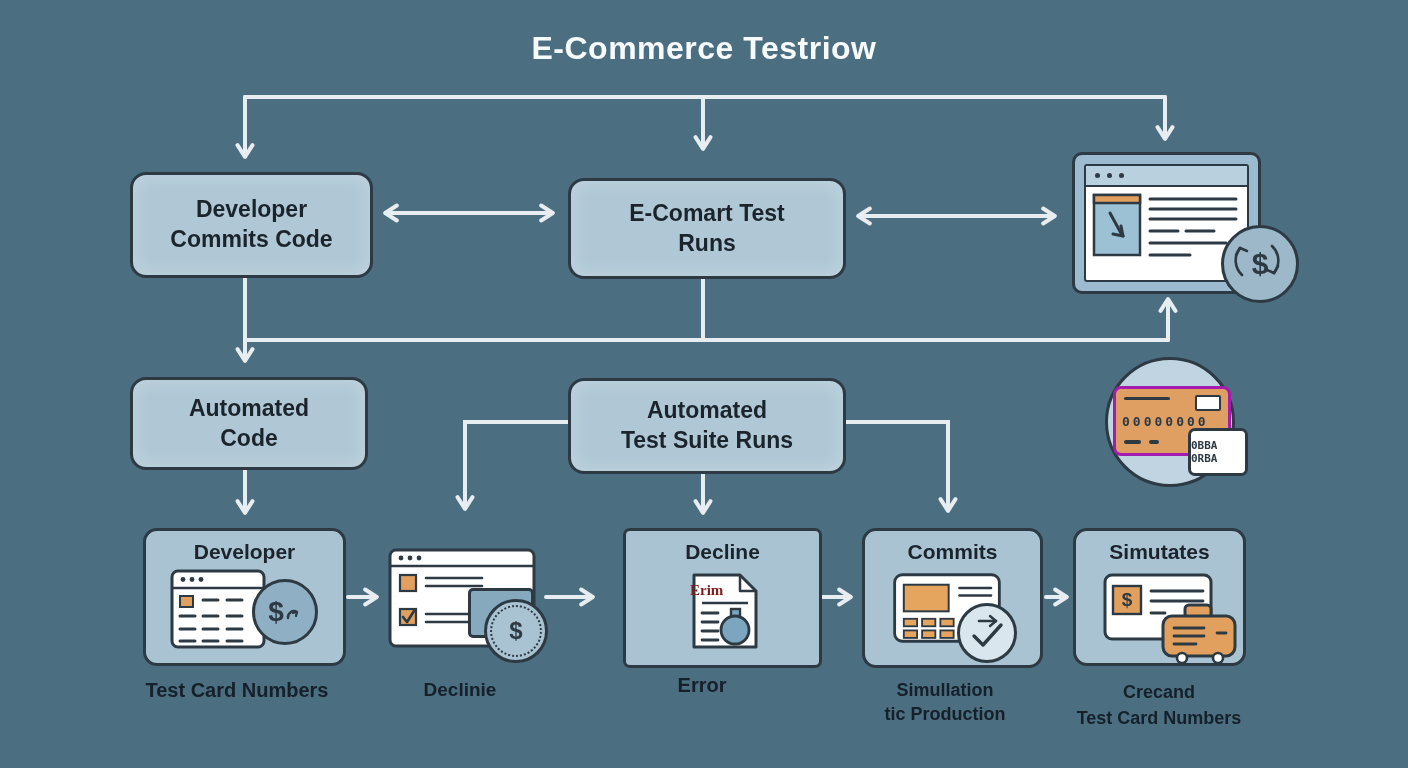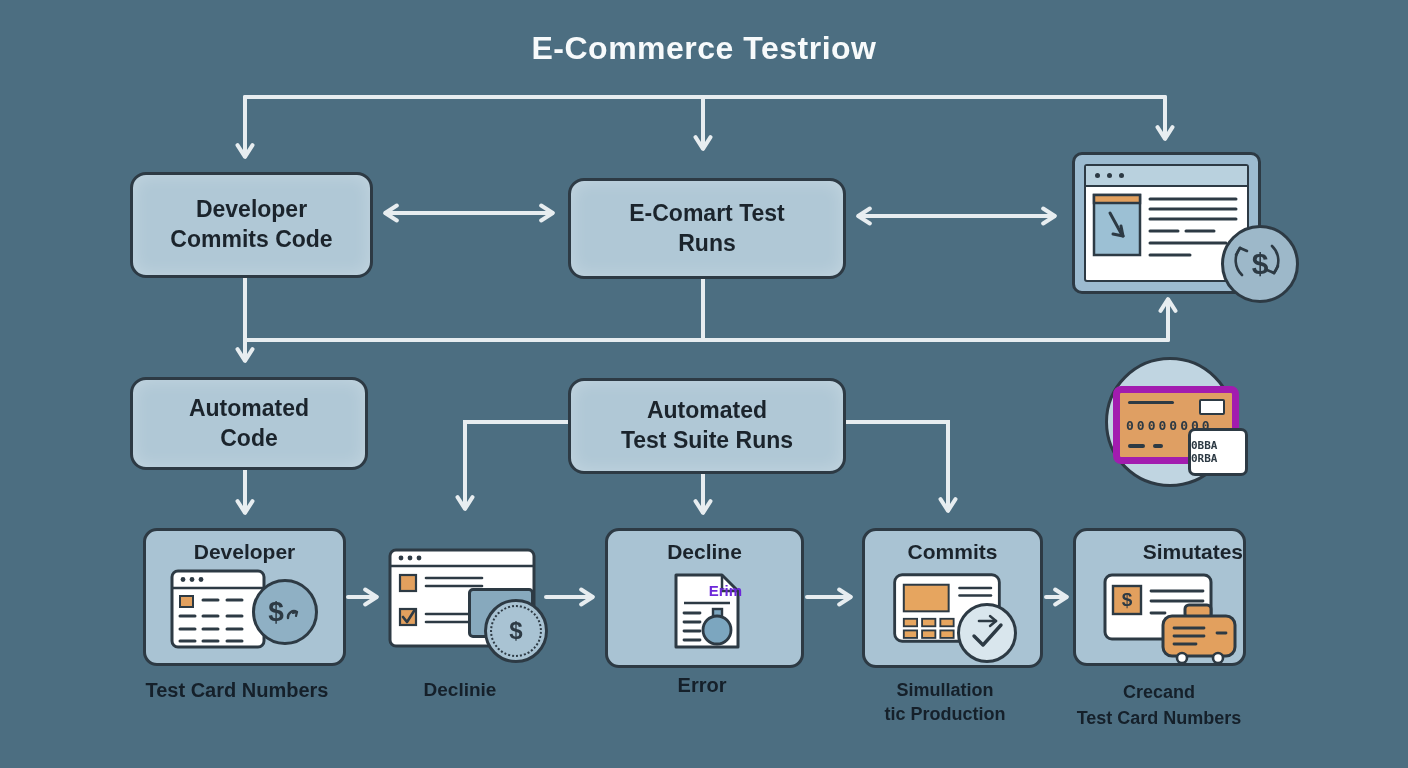--- a/index.html
+++ b/index.html
@@ -25,23 +25,23 @@
   .b2{left:568px;top:178px;width:272px;height:95px;}
   .b3{left:130px;top:377px;width:232px;height:87px;}
   .b4{left:568px;top:378px;width:272px;height:90px;}
 
   
   .node{
     position:absolute;z-index:2;background:#a9c3d3;border:3px solid #2d3a44;border-radius:14px;
     color:#1b242c;text-align:center;
   }
   .nA{left:143px;top:528px;width:197px;height:132px;}
-  .nC{left:605px;top:528px;width:193px;height:134px;}
+  .nC{left:623px;top:528px;width:193px;height:134px;border-radius:7px;}
   .nD{left:862px;top:528px;width:175px;height:134px;}
-  .nE{left:1073px;top:528px;width:167px;height:132px;text-align:right;}
+  .nE{left:1073px;top:528px;width:167px;height:132px;}
   .node-title{margin-top:9px;font-size:21px;font-weight:700;}
 
   
   .cap{
     position:absolute;z-index:2;color:#15202a;font-weight:700;text-align:center;font-size:20px;
   }
   .capA{left:126px;top:679px;width:222px;}
   .capB{left:385px;top:679px;width:150px;font-size:19px;}
   .capC{left:617px;top:674px;width:170px;}
   .capD{left:840px;top:679px;width:210px;font-size:18px;line-height:23.5px;}
@@ -65,21 +65,21 @@
   .sync-badge .dollar{
     position:absolute;left:0;top:0;width:72px;height:72px;display:flex;align-items:center;justify-content:center;
     color:#2d3a44;font-size:30px;font-weight:700;
   }
 
   
   .card-circle{
     position:absolute;z-index:2;left:1105px;top:357px;width:124px;height:124px;border-radius:50%;
     background:#c0d5e1;border:3px solid #2d3a44;
   }
-  .cc-card{position:absolute;left:5px;top:26px;width:112px;height:64px;background:#df9f63;border:7px solid #a21caf;border-radius:8px;}
+  .cc-card{position:absolute;left:5px;top:26px;width:112px;height:64px;background:#df9f63;border:3px solid #a21caf;border-radius:8px;}
   .cc-line{position:absolute;left:8px;top:8px;width:46px;height:3px;background:#2d3a44;border-radius:2px;}
   .cc-chip{position:absolute;right:7px;top:6px;width:22px;height:12px;background:#ffffff;border:2px solid #2d3a44;border-radius:2px;}
   .cc-digits{
     position:absolute;left:6px;top:25px;width:102px;color:#2d3a44;
     font-family:"DejaVu Sans Mono",monospace;font-size:13px;font-weight:700;letter-spacing:3px;
   }
   .cc-dash{position:absolute;bottom:9px;height:4px;background:#2d3a44;border-radius:2px;}
   .cc-dash.d1{left:8px;width:17px;}
   .cc-dash.d2{left:33px;width:10px;}
   .cc-tag{
@@ -93,22 +93,22 @@
   .coin{
     position:absolute;border-radius:50%;border:3px solid #2d3a44;
     display:flex;align-items:center;justify-content:center;color:#2d3a44;font-weight:700;
   }
   .coinA{left:106px;top:48px;width:60px;height:60px;background:#8fb0c4;font-size:28px;z-index:3;}
   .coinB{left:484px;top:599px;width:58px;height:58px;background:#a9c3d3;font-size:24px;z-index:4;}
   .coinB .ring{position:absolute;left:3px;top:3px;right:3px;bottom:3px;border:2px dotted #2d3a44;border-radius:50%;}
   .cardB{position:absolute;left:468px;top:588px;width:60px;height:44px;background:#87a9bd;border:3px solid #2d3a44;border-radius:5px;z-index:3;}
 
   .doc-label{
-    position:absolute;left:0;top:11px;width:100%;text-align:right;
-    color:#6d28d9;font-size:15px;font-weight:700;z-index:3;
+    position:absolute;left:0;top:11px;width:100%;text-align:left;
+    color:#7f1d1d;font-size:15px;font-weight:700;z-index:3;font-family:Liberation Serif, serif;
   }
   .cardE-dollar{
     position:absolute;left:10px;top:13px;width:28px;height:28px;display:flex;align-items:center;justify-content:center;
     color:#2d3a44;font-size:19px;font-weight:700;z-index:3;
   }
 </style>
 </head>
 <body>
 
 <div class="canvas">

